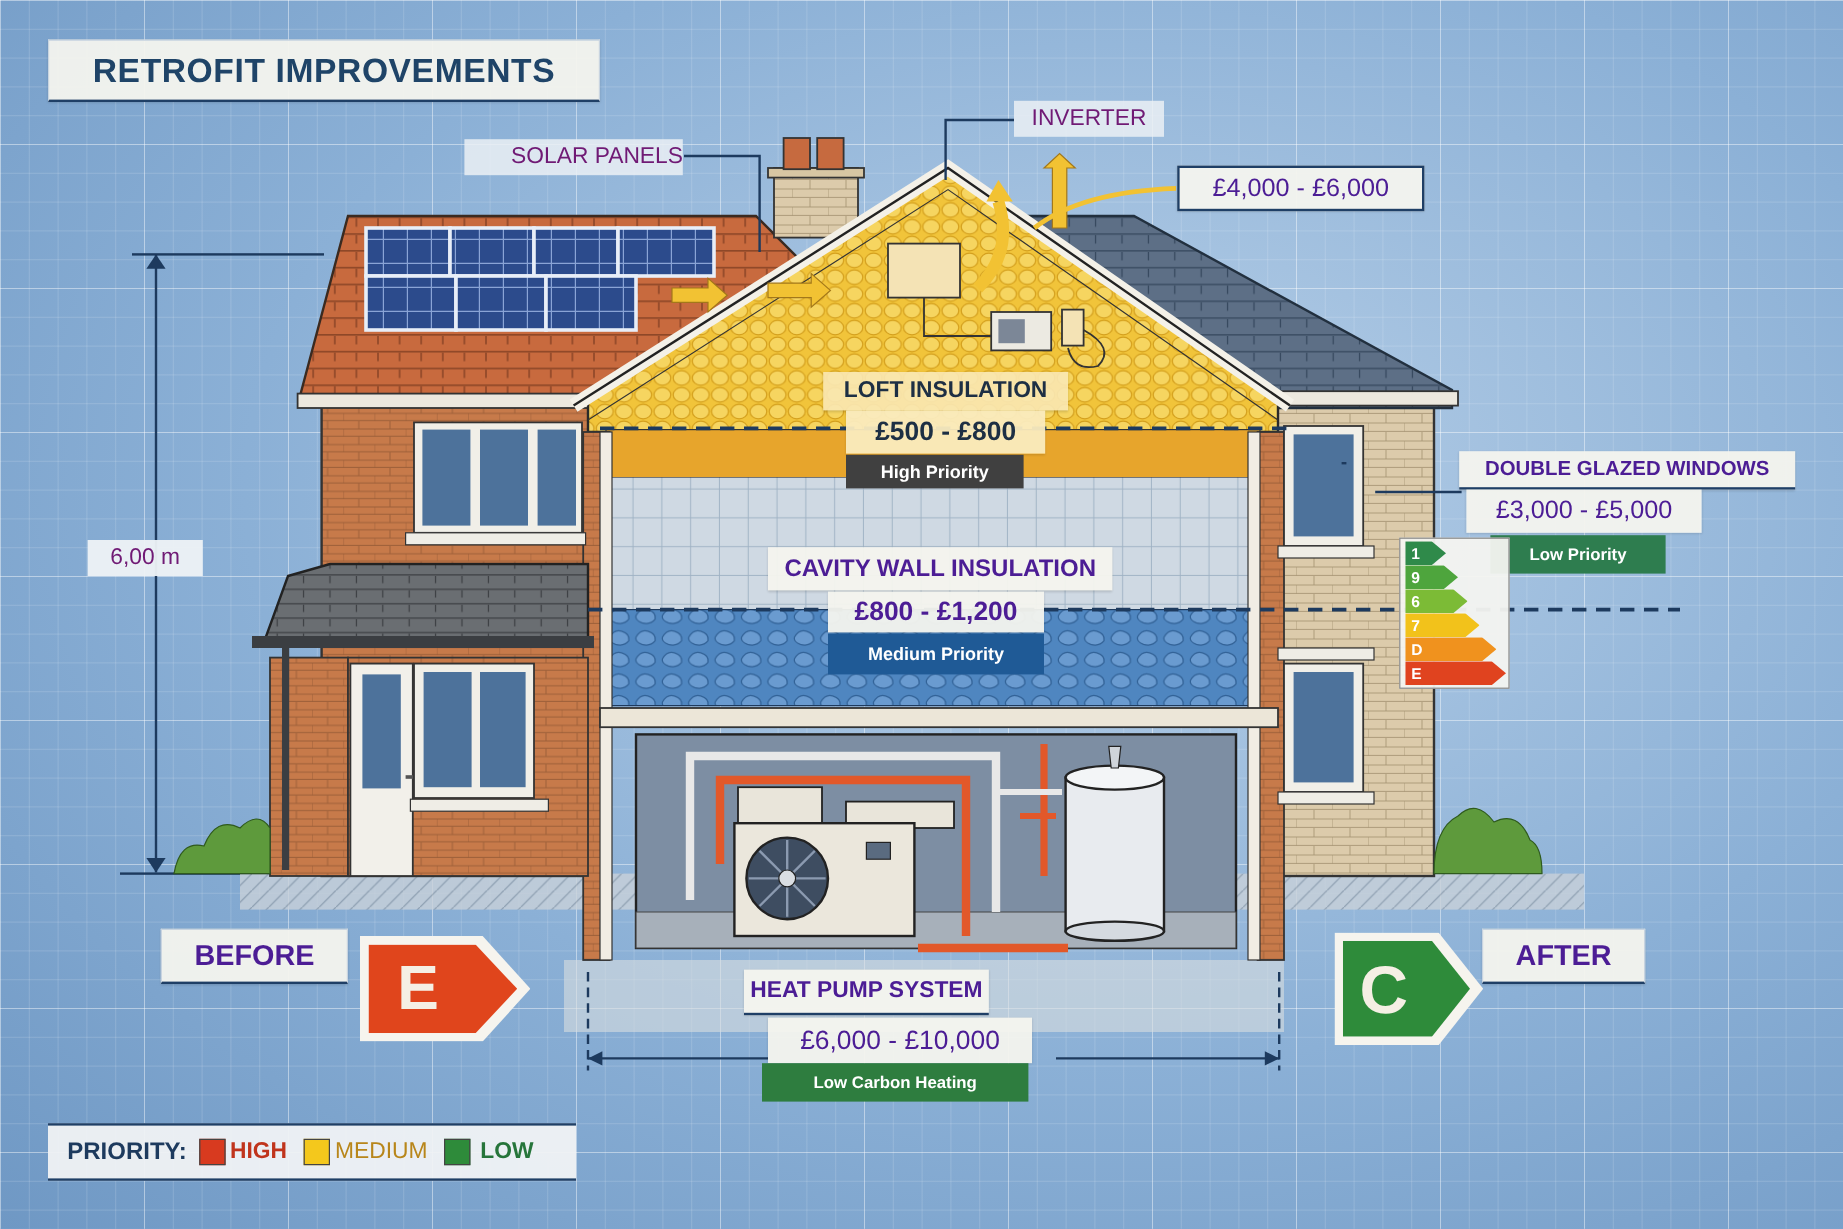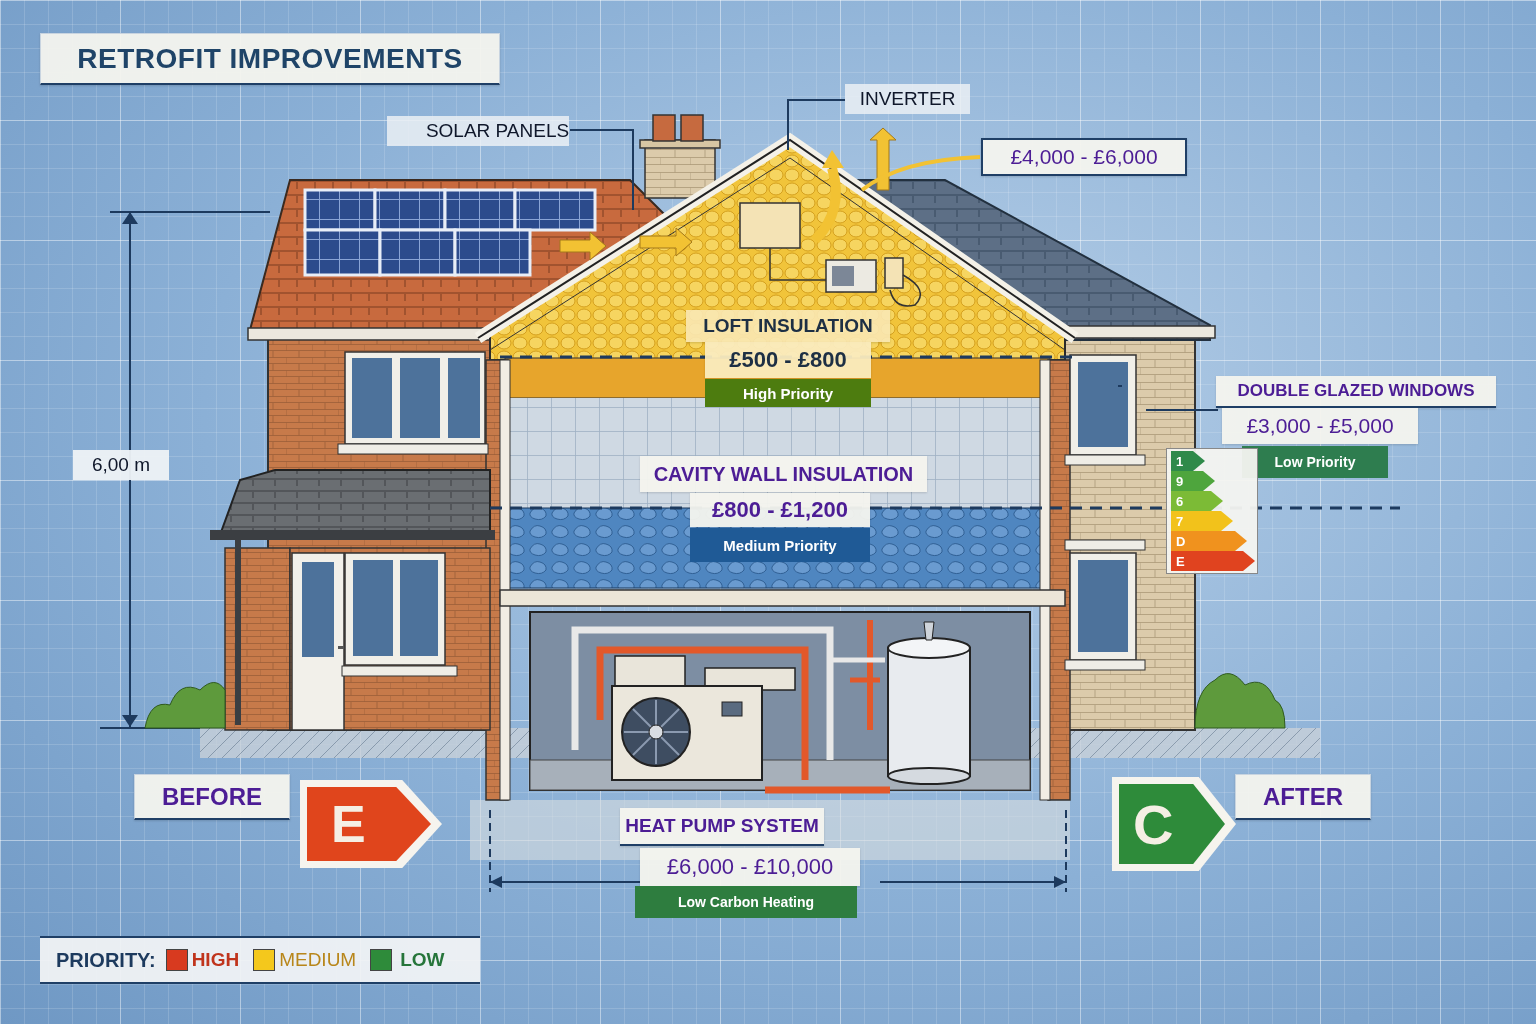--- a/index.html
+++ b/index.html
@@ -24,21 +24,21 @@
     color: #4c1d95;
     font-family: "Liberation Sans", sans-serif;
     font-weight: bold;
     display: flex; align-items: center; justify-content: center;
     white-space: nowrap;
     box-shadow: 0 1px 2px rgba(0,0,0,0.15);
   }
   .plain-label {
     position: absolute;
     background: rgba(235,240,245,0.85);
-    color: #0f172a;
+    color: #701a75;
     font-family: "Liberation Sans", sans-serif;
     display: flex; align-items: center; justify-content: center;
     white-space: nowrap;
   }
   .badge {
     position: absolute;
     color: #fff;
     font-family: "Liberation Sans", sans-serif;
     font-weight: bold;
     display: flex; align-items: center; justify-content: center;
@@ -269,21 +269,21 @@
 <div class="label-box" style="left:981px;top:138px;width:206px;height:38px;font-size:21px;font-weight:normal;border:2px solid #1f3f66;">
   <span>£4,000 - £6,000</span>
 </div>
 
 <div class="label-box" style="left:686px;top:310px;width:204px;height:32px;font-size:19px;background:rgba(250,232,180,0.9);border-bottom:none;color:#1d2f44;">
   <span>LOFT INSULATION</span>
 </div>
 <div class="label-box" style="left:705px;top:342px;width:166px;height:36px;font-size:22px;background:rgba(250,235,190,0.95);border-bottom:none;color:#1d2f44;">
   <span>£500 - £800</span>
 </div>
-<div class="badge" style="left:705px;top:379px;width:166px;height:28px;font-size:15px;background:#4d7c0f;">
+<div class="badge" style="left:705px;top:379px;width:148px;height:28px;font-size:15px;background:#404040;">
   <span>High Priority</span>
 </div>
 
 <div class="label-box" style="left:640px;top:456px;width:287px;height:36px;font-size:20px;border-bottom:none;">
   <span>CAVITY WALL INSULATION</span>
 </div>
 <div class="label-box" style="left:690px;top:493px;width:180px;height:34px;font-size:22px;border-bottom:none;">
   <span>£800 - £1,200</span>
 </div>
 <div class="badge" style="left:690px;top:528px;width:180px;height:34px;font-size:15px;background:#1f5a96;">

